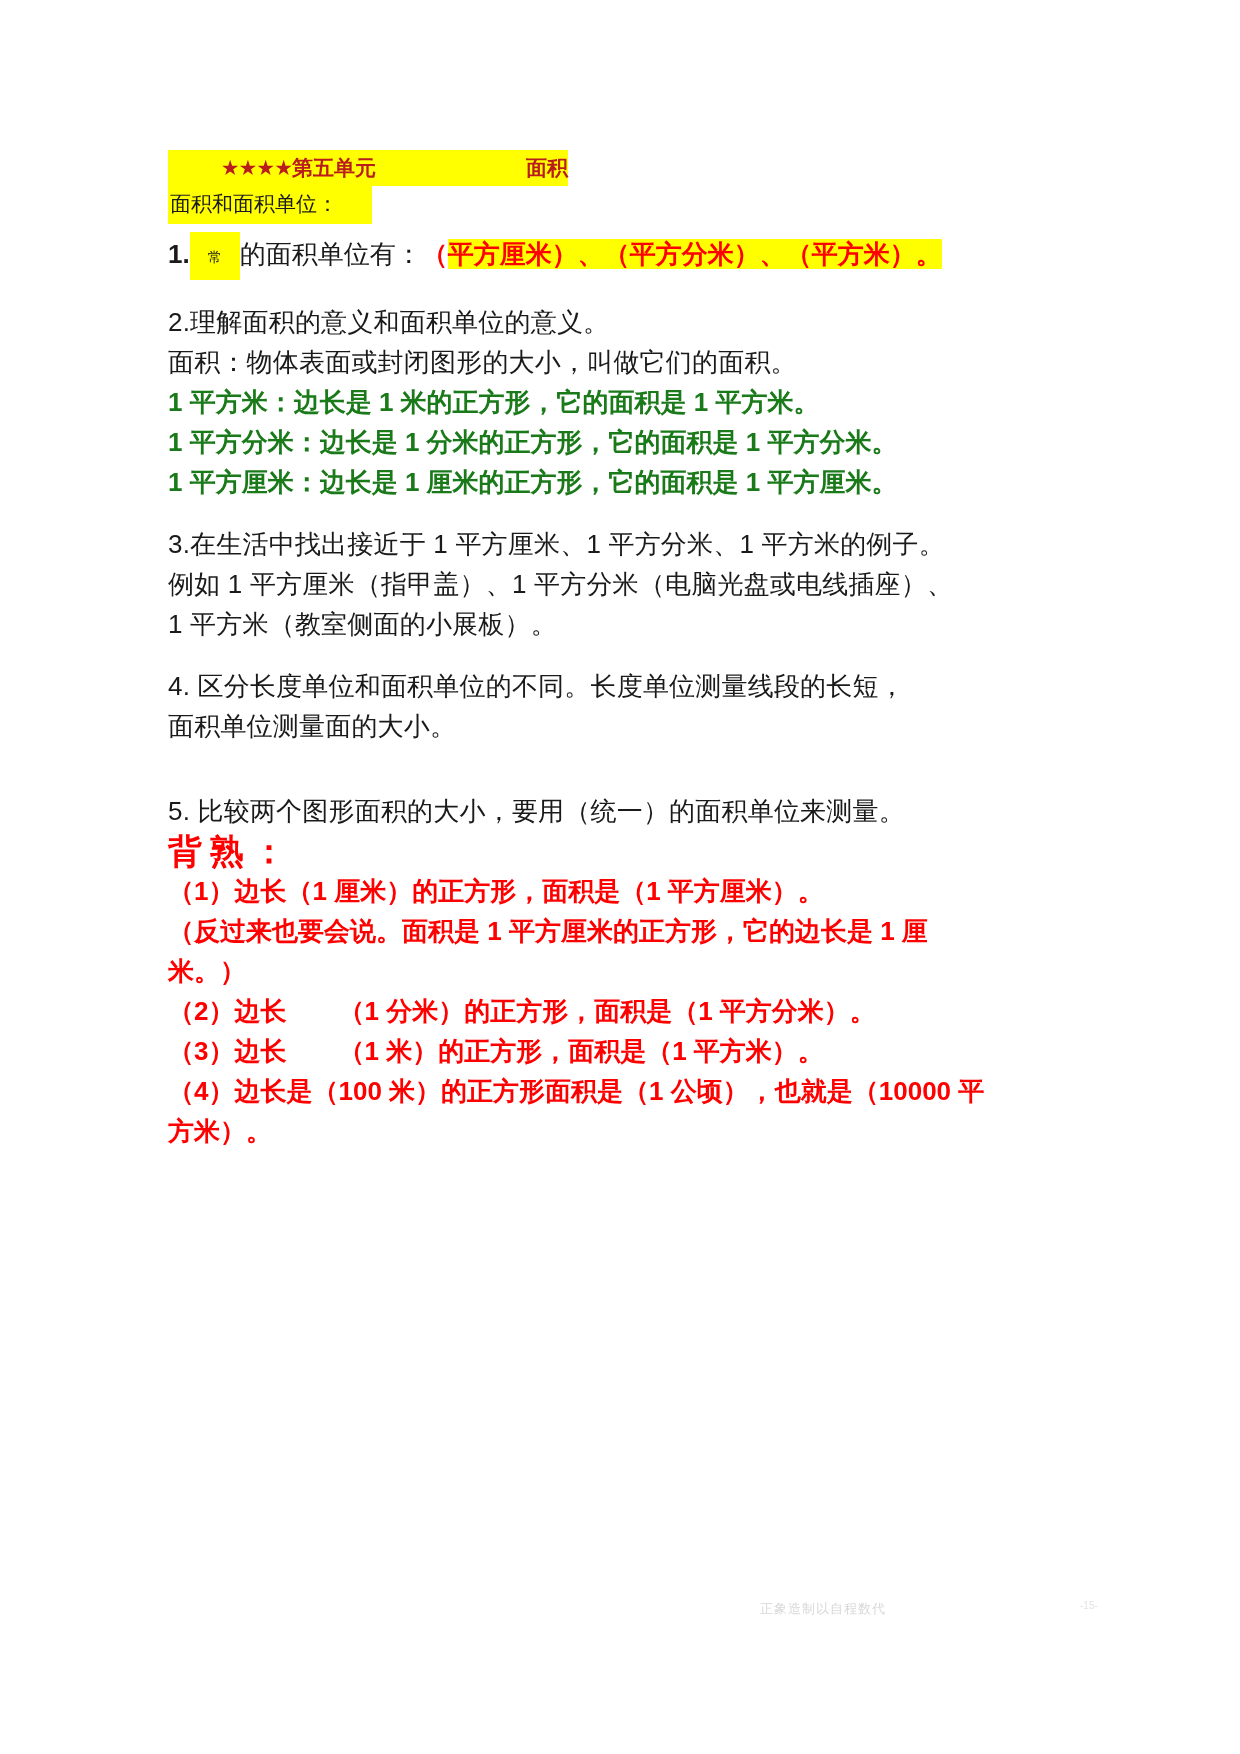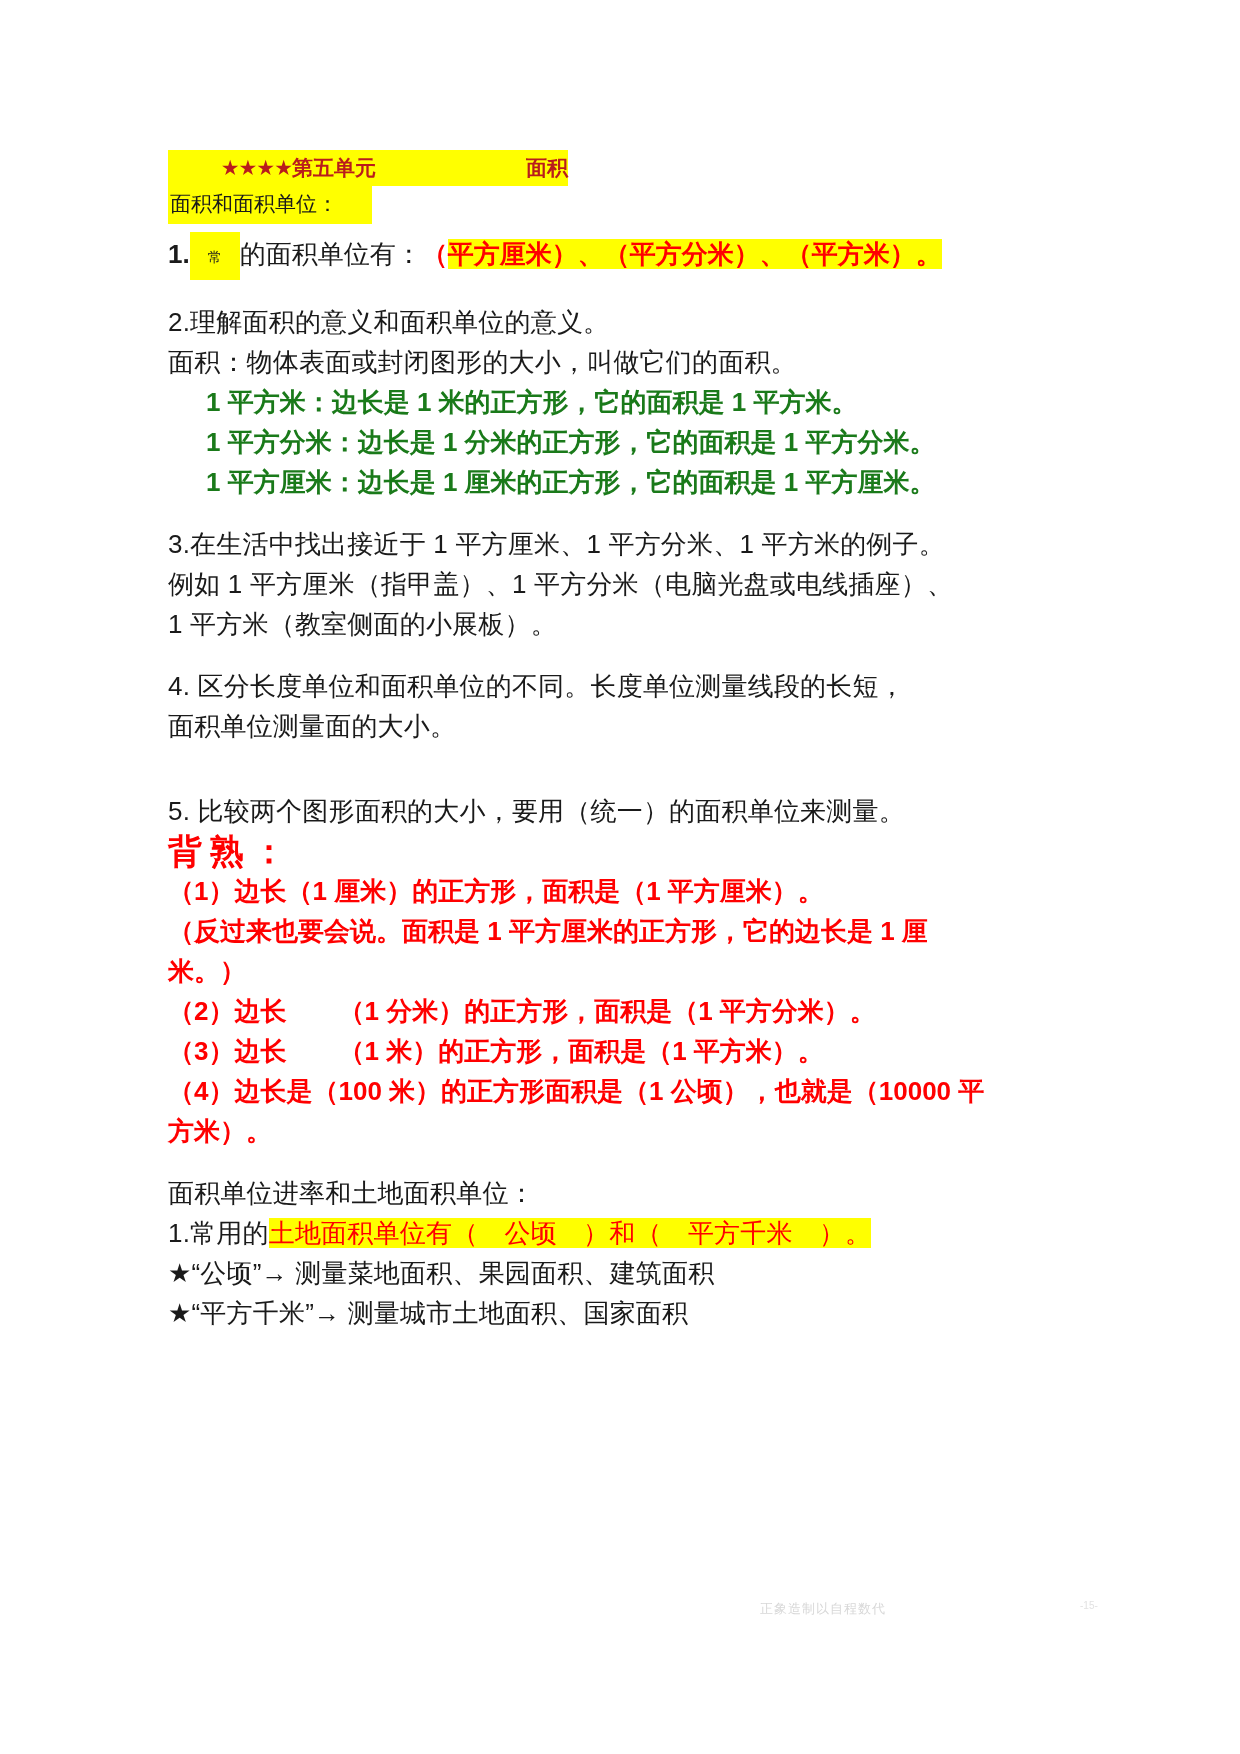--- a/index.html
+++ b/index.html
@@ -92,21 +92,20 @@
   .line1 .tail { font-weight: normal; }
   .line1 .ans { color: #ff0000; font-weight: bold; }
   .line1 .ansh { color: #ff0000; font-weight: bold; background: #ffff00; }
 
   .greenline {
     font-size: 26px;
     line-height: 40px;
     font-weight: bold;
     color: #1a7a1a;
     white-space: nowrap;
-    margin-left: 38px;
   }
   .redline {
     font-size: 26px;
     line-height: 40px;
     font-weight: bold;
     color: #ff0000;
   }
   .redline.wrap { white-space: normal; word-break: break-all; }
   .beishu {
     font-size: 34px;
@@ -190,24 +189,18 @@
       <div class="beishu">背熟：</div>
       <div class="redline">（1）边长（1 厘米）的正方形，面积是（1 平方厘米）。</div>
       <div class="redline wrap">（反过来也要会说。面积是 1 平方厘米的正方形，它的边长是 1 厘米。）</div>
       <div class="redline">（2）边长　　（1 分米）的正方形，面积是（1 平方分米）。</div>
       <div class="redline">（3）边长　　（1 米）的正方形，面积是（1 平方米）。</div>
       <div class="redline wrap">（4）边长是（100 米）的正方形面积是（1 公顷），也就是（10000 平方米）。</div>
     </div>
 
     <div class="gap-md"></div>
 
-    <div>
-      <div class="p blk">面积单位进率和土地面积单位：</div>
-      <div class="p blk"><span>1.常用的</span><span class="hl-land">土地面积单位有（　公顷　）和（　平方千米　）。</span></div>
-      <div class="p blk">★“公顷”→ 测量菜地面积、果园面积、建筑面积</div>
-      <div class="p blk">★“平方千米”→ 测量城市土地面积、国家面积</div>
-    </div>
 
   </div>
 
   <div class="footer-mark">正象造制以自程数代</div>
   <div class="footer-pg">-15-</div>
 </div>
 
 </body></html>

